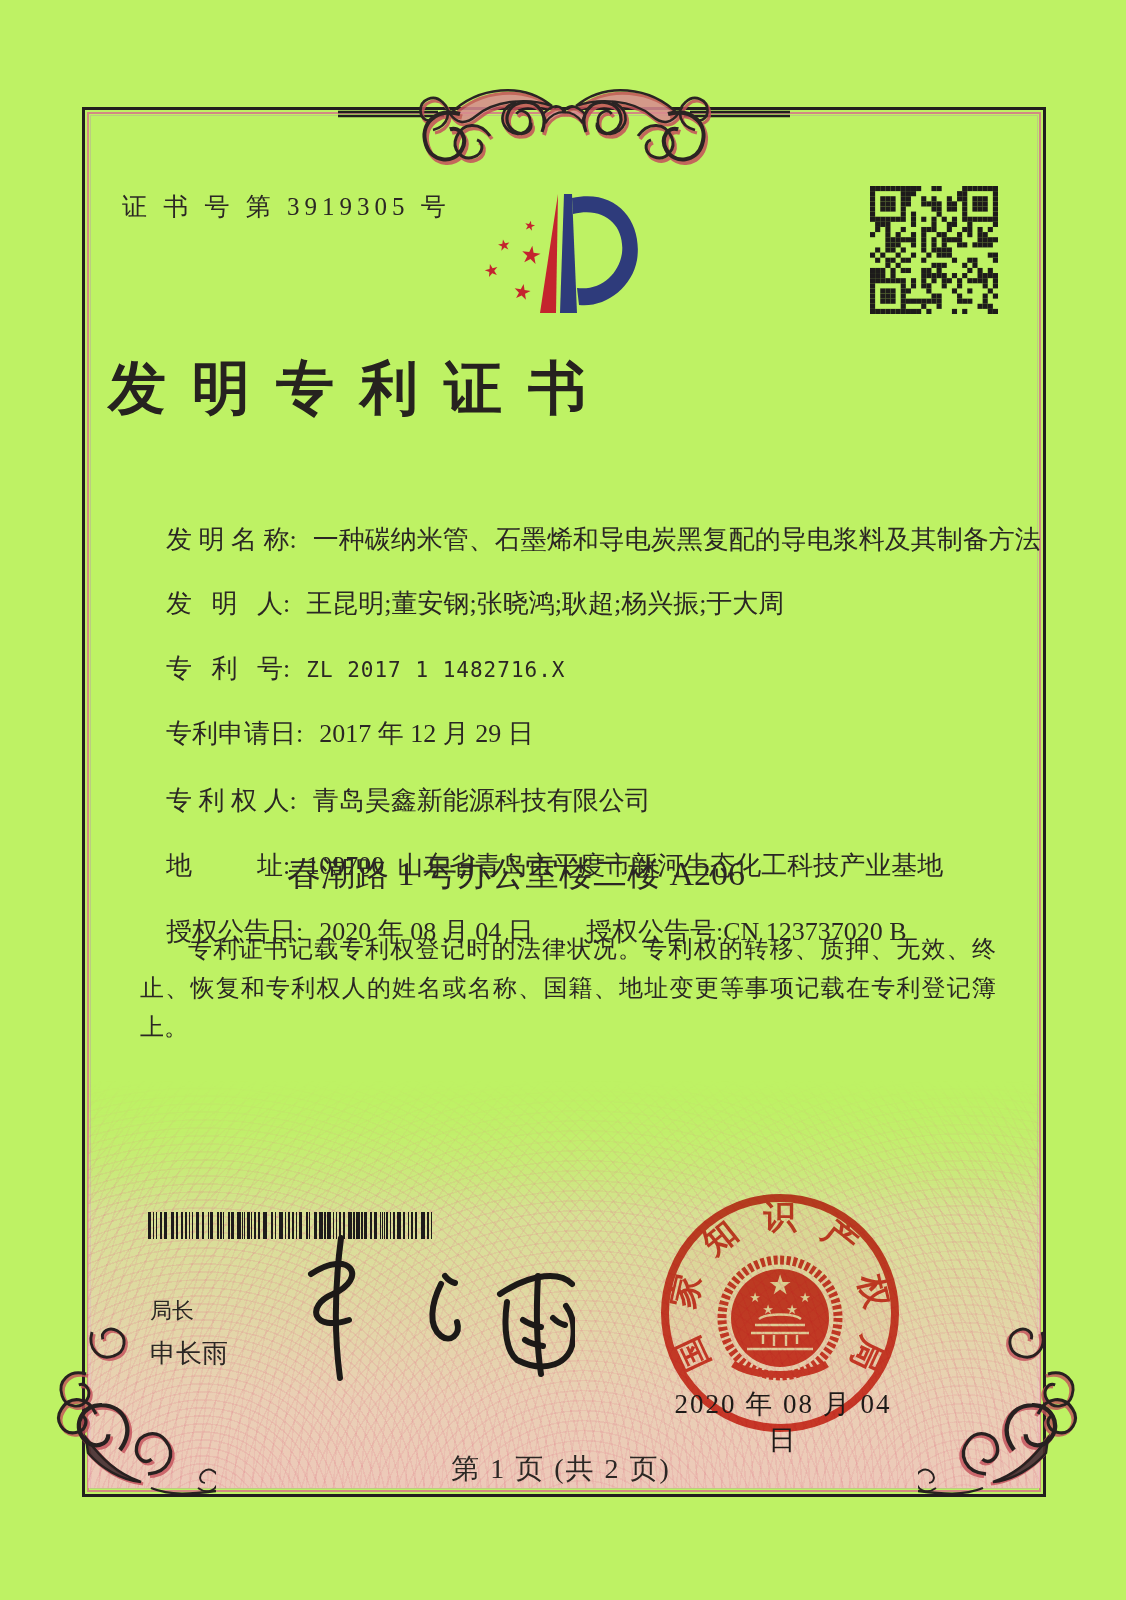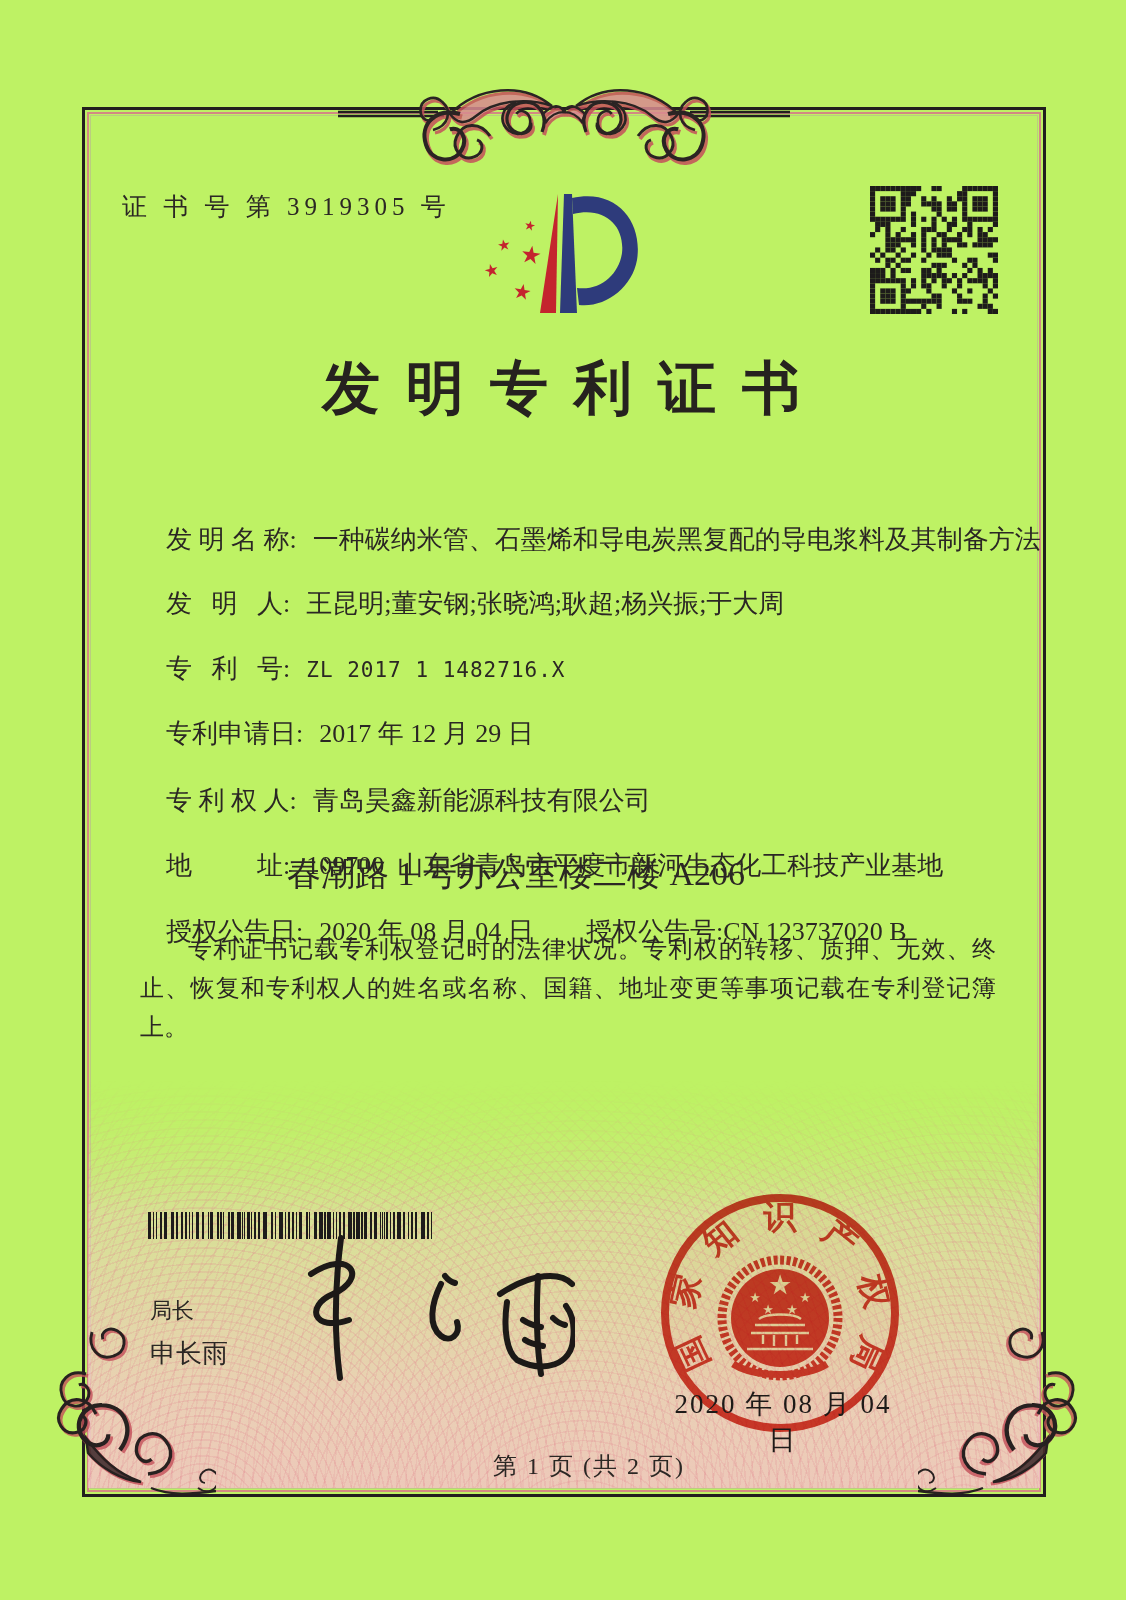--- a/index.html
+++ b/index.html
@@ -13,21 +13,21 @@
   .guilloche{position:absolute;left:88px;top:1080px;width:952px;height:408px;
     background:
       repeating-radial-gradient(circle at 12% 108%, rgba(224,128,140,.20) 0 1.5px, rgba(0,0,0,0) 1.5px 8px),
       repeating-radial-gradient(circle at 52% 118%, rgba(224,128,140,.18) 0 1.5px, rgba(0,0,0,0) 1.5px 10px),
       repeating-radial-gradient(circle at 92% 106%, rgba(224,128,140,.16) 0 1.5px, rgba(0,0,0,0) 1.5px 9px),
       linear-gradient(to bottom, rgba(248,210,214,0) 0%, rgba(247,203,208,.45) 34%, rgba(246,197,203,.78) 78%, rgba(245,193,200,.85) 100%);
     -webkit-mask-image:linear-gradient(to bottom, transparent 0%, #000 32%);
     mask-image:linear-gradient(to bottom, transparent 0%, #000 32%);}
   
   .cert-no{position:absolute;left:122px;top:190px;font-size:25px;letter-spacing:5px;white-space:pre;}
-  .title{position:absolute;left:82px;top:350px;width:958px;text-align:center;font-size:58px;
+  .title{position:absolute;left:82px;top:350px;width:958px;text-align:left;font-size:58px;
          font-weight:600;letter-spacing:26px;text-indent:26px;color:#26221f;}
   .row{position:absolute;left:140px;font-size:26px;white-space:pre;}
   .row .label{display:inline-block;white-space:pre;}
   .row .value{margin-left:16px;}
   .mono{font-family:"DejaVu Sans Mono","Liberation Mono",monospace;font-size:21px;letter-spacing:1px;}
   .addr2{position:absolute;left:287px;top:851px;font-size:34px;}
   .grant-no{position:absolute;left:560px;top:884px;font-size:26px;white-space:pre;}
   .body-text{position:absolute;left:140px;top:930px;width:856px;font-size:24px;line-height:39px;text-align:justify;}
   .body-text p{margin:0;text-indent:2em;}
   
@@ -41,21 +41,21 @@
              font-family:"Liberation Serif",serif;}
   .c0{transform:translate(-50%,-50%) rotate(-115deg) translateY(-96px);}
   .c1{transform:translate(-50%,-50%) rotate(-77deg)  translateY(-96px);}
   .c2{transform:translate(-50%,-50%) rotate(-38.5deg) translateY(-96px);}
   .c3{transform:translate(-50%,-50%) rotate(0deg)    translateY(-96px);}
   .c4{transform:translate(-50%,-50%) rotate(38.5deg) translateY(-96px);}
   .c5{transform:translate(-50%,-50%) rotate(77deg)   translateY(-96px);}
   .c6{transform:translate(-50%,-50%) rotate(115deg)  translateY(-96px);}
   .seal-date{position:absolute;left:668px;top:1386px;width:230px;text-align:center;font-size:27px;
              letter-spacing:2px;color:#1d1a18;z-index:6;}
-  .footer{position:absolute;left:82px;top:1450px;width:958px;text-align:center;font-size:24px;letter-spacing:2px;margin-left:28px;}
+  .footer{position:absolute;left:82px;top:1450px;width:958px;text-align:center;font-size:28px;letter-spacing:2px;}
   
   .orn-top{position:absolute;left:338px;top:52px;}
   .orn-bl{position:absolute;left:56px;top:1318px;}
   .orn-br{position:absolute;left:918px;top:1318px;transform:scaleX(-1);}
   .logo{position:absolute;left:455px;top:168px;}
   .qr{position:absolute;left:870px;top:186px;}
 </style>
 </head>
 <body>
 

